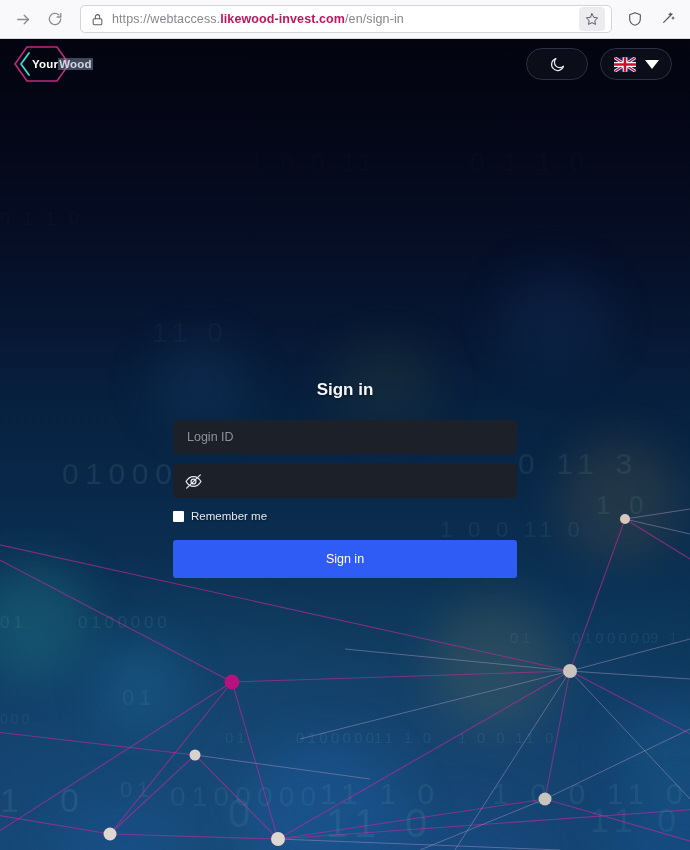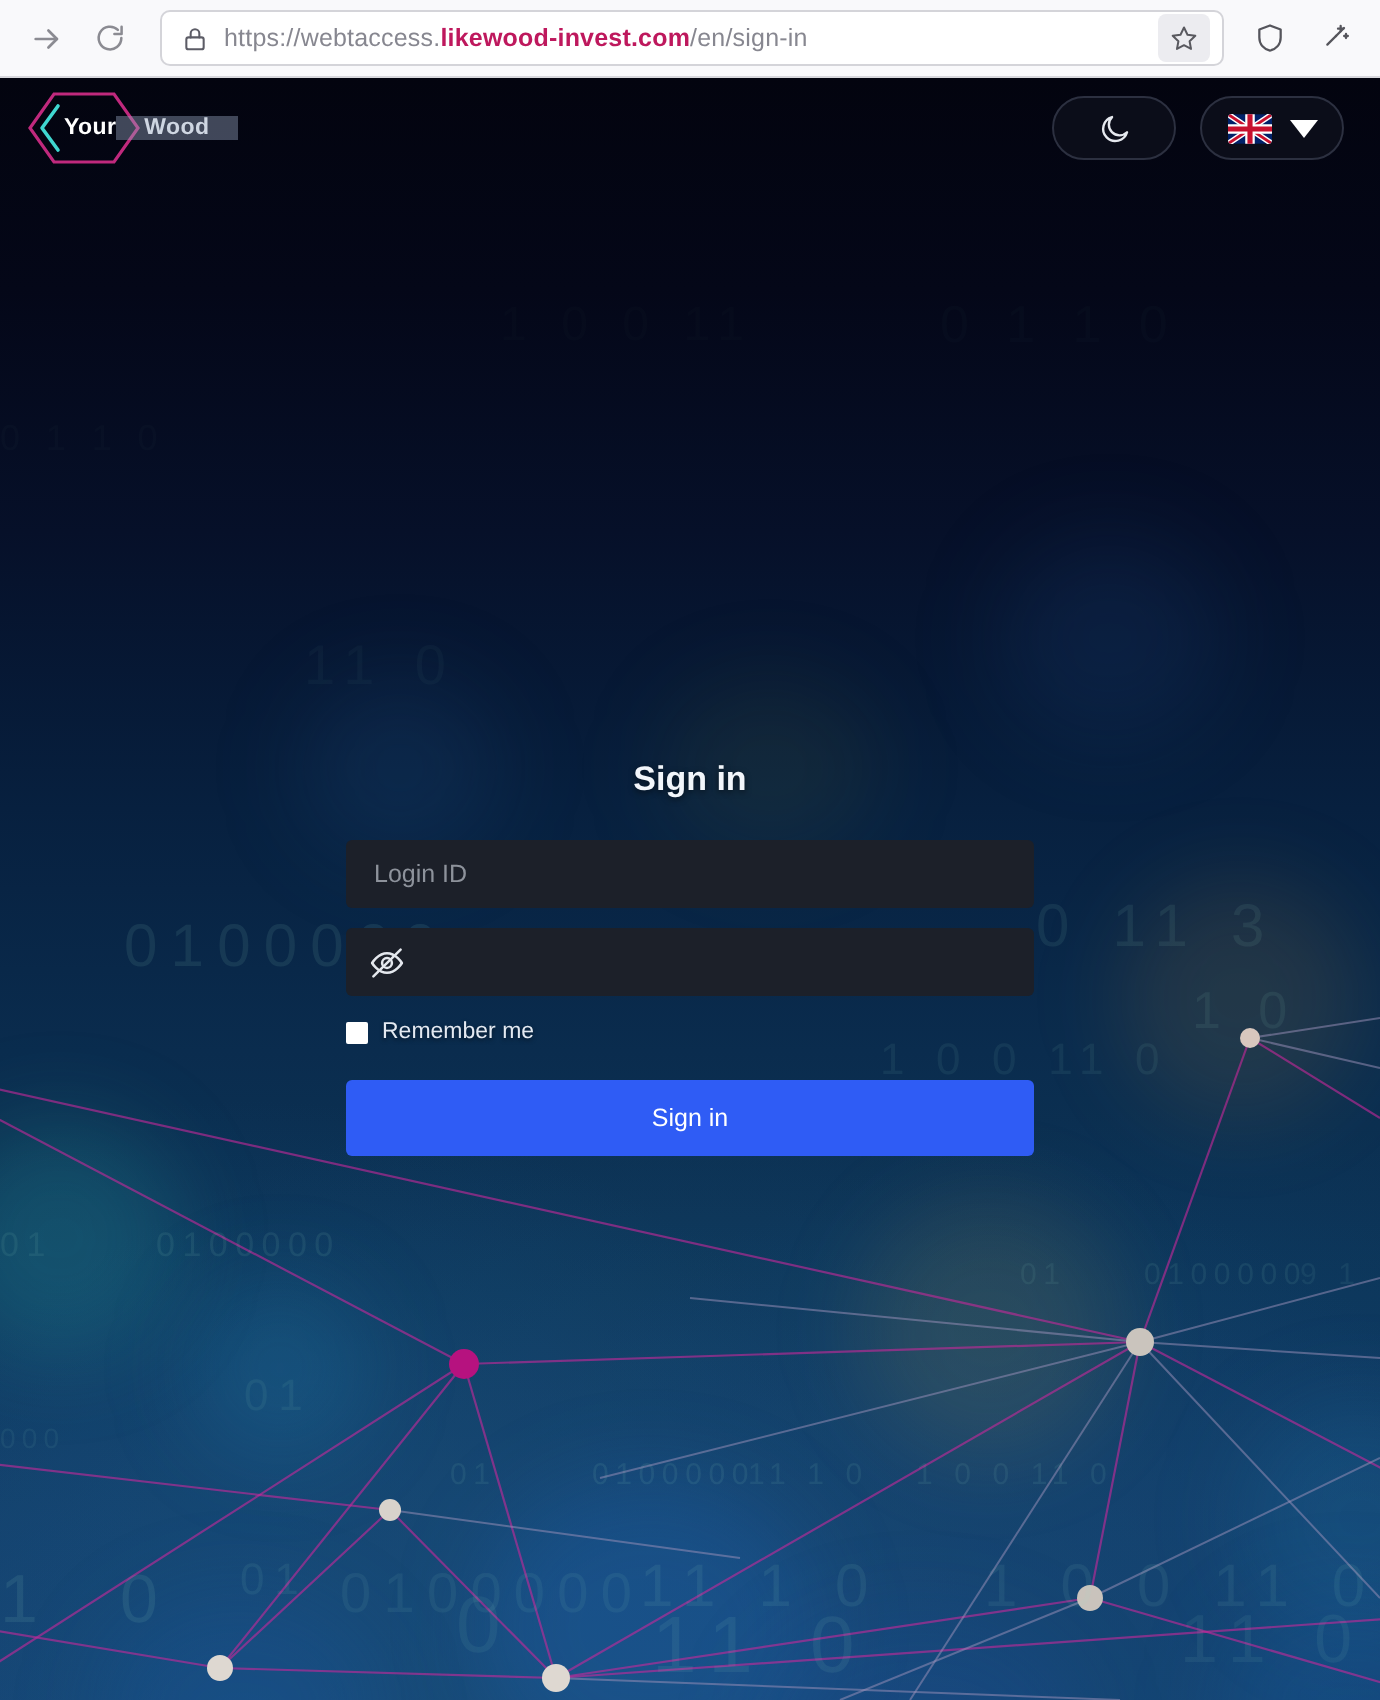--- a/index.html
+++ b/index.html
@@ -115,21 +115,21 @@
   .logo-text {
     position: absolute;
     left: 20px; top: 50%;
     transform: translateY(-50%);
     font-size: 11.5px;
     font-weight: 700;
     letter-spacing: .2px;
     white-space: nowrap;
   }
   .logo-like { color: #ffffff; }
-  .logo-wood { color: #cfd6e2; background: rgba(150,165,190,.42); padding: 0 14px; }
+  .logo-wood { color: #cfd6e2; background: rgba(150,165,190,.42); padding: 0 1px; }
 
   .header-right { display: flex; align-items: center; gap: 12px; }
   .pill {
     height: 32px;
     border: 1px solid #2c3040;
     border-radius: 16px;
     background: #0b0d19;
     display: flex; align-items: center; justify-content: center;
   }
   .theme-toggle { width: 62px; }

